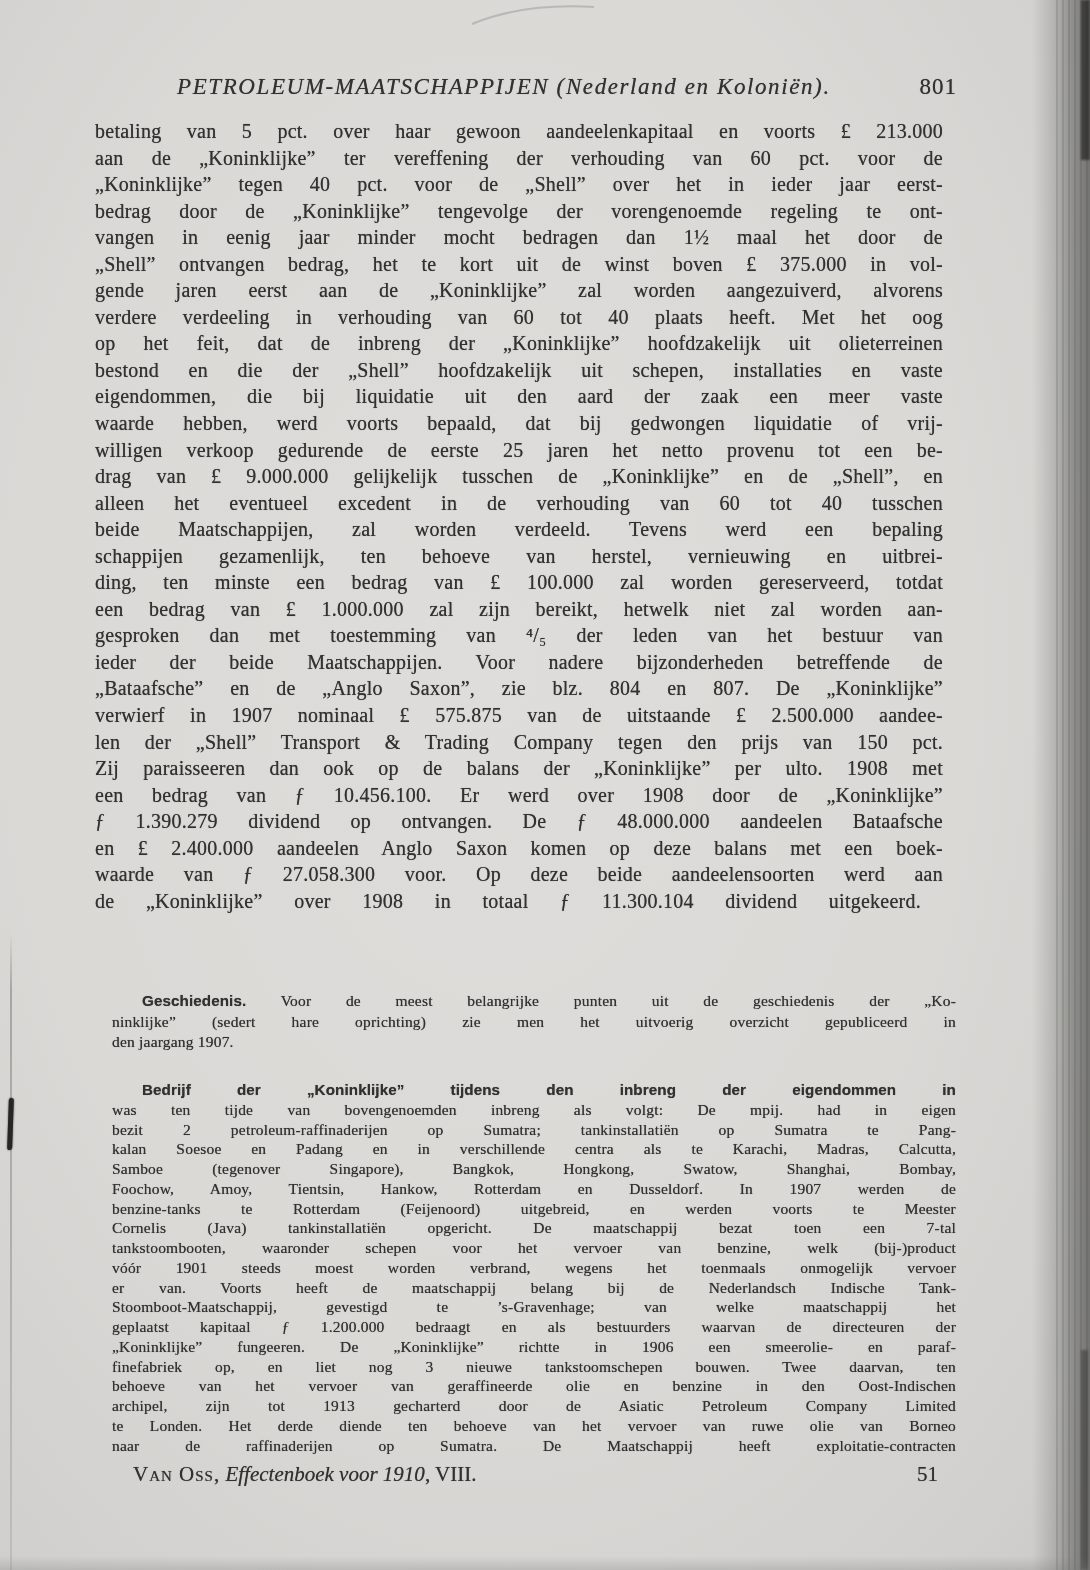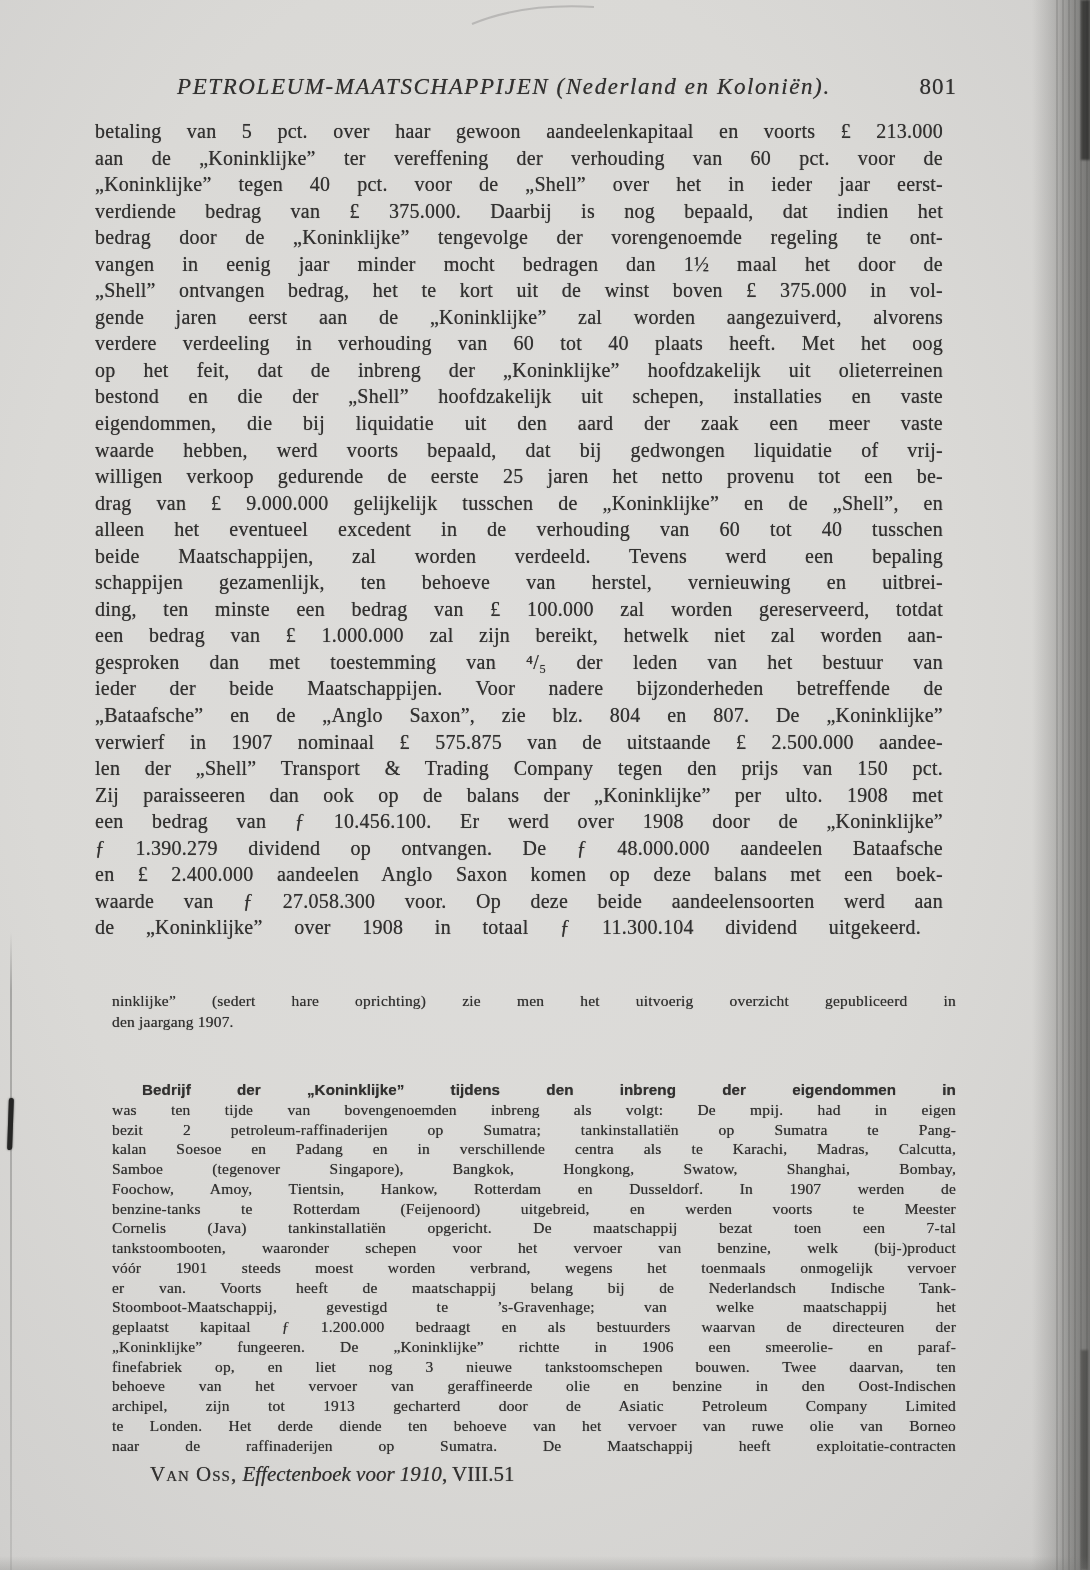--- a/index.html
+++ b/index.html
@@ -41,22 +41,22 @@
   .bedrijf { top:1080px; line-height:19.75px; }
   .indent { text-indent:30px; }
   .b {
     font-weight:bold;
     font-family:"Liberation Sans","DejaVu Sans",sans-serif;
     font-size:15.2px; letter-spacing:0.1px;
   }
 
   
   .footer {
-    position:absolute; left:95px; top:1462px; width:860px;
-    display:flex; align-items:baseline;
+    position:absolute; left:78px; top:1462px; width:860px;
+    display:flex; justify-content:space-between; align-items:baseline;
     font-size:21px;
   }
   .fleft { margin-left:55px; white-space:nowrap; }
   .sc { font-variant:small-caps; letter-spacing:1px; }
   .it { font-style:italic; }
   .fnum { }
 
   
   .gutter {
     position:absolute; right:0; top:0; width:58px; height:100%;
@@ -110,21 +110,20 @@
 
   <div class="header ink">
     <span class="htitle">PETROLEUM-MAATSCHAPPIJEN (Nederland en Koloniën).</span>
     <span class="hnum">801</span>
   </div>
 
   <div class="main ink">
     <div class="jl">betaling van 5 pct. over haar gewoon aandeelenkapitaal en voorts £ 213.000</div>
     <div class="jl">aan de „Koninklijke” ter vereffening der verhouding van 60 pct. voor de</div>
     <div class="jl">„Koninklijke” tegen 40 pct. voor de „Shell” over het in ieder jaar eerst-</div>
-    <div class="jl">verdiende bedrag van £ 375.000.  Daarbij is nog bepaald, dat indien het</div>
     <div class="jl">bedrag door de „Koninklijke” tengevolge der vorengenoemde regeling te ont-</div>
     <div class="jl">vangen in eenig jaar minder mocht bedragen dan 1½ maal het door de</div>
     <div class="jl">„Shell” ontvangen bedrag, het te kort uit de winst boven £ 375.000 in vol-</div>
     <div class="jl">gende jaren eerst aan de „Koninklijke” zal worden aangezuiverd, alvorens</div>
     <div class="jl">verdere verdeeling in verhouding van 60 tot 40 plaats heeft.  Met het oog</div>
     <div class="jl">op het feit, dat de inbreng der „Koninklijke” hoofdzakelijk uit olieterreinen</div>
     <div class="jl">bestond en die der „Shell” hoofdzakelijk uit schepen, installaties en vaste</div>
     <div class="jl">eigendommen,  die  bij liquidatie uit den aard der zaak een meer vaste</div>
     <div class="jl">waarde hebben, werd voorts bepaald, dat bij gedwongen liquidatie of vrij-</div>
     <div class="jl">willigen verkoop gedurende de eerste 25 jaren het netto provenu tot een be-</div>
@@ -141,20 +140,21 @@
     <div class="jl">len der „Shell” Transport &amp; Trading Company tegen den prijs van 150 pct.</div>
     <div class="jl">Zij paraisseeren dan ook op de balans der „Koninklijke” per ulto. 1908 met</div>
     <div class="jl">een bedrag van ƒ 10.456.100.  Er werd over 1908 door de „Koninklijke”</div>
     <div class="jl">ƒ 1.390.279 dividend op ontvangen.  De ƒ 48.000.000 aandeelen Bataafsche</div>
     <div class="jl">en £ 2.400.000 aandeelen Anglo Saxon komen op deze balans met een boek-</div>
     <div class="jl">waarde van ƒ 27.058.300 voor.  Op deze beide aandeelensoorten werd aan</div>
     <div class="jl short">de „Koninklijke” over 1908 in totaal ƒ 11.300.104 dividend uitgekeerd.</div>
   </div>
 
   <div class="small geschiedenis ink">
+    <div class="jl indent"><span class="b">Geschiedenis.</span> <span>Voor de meest belangrijke punten uit de geschiedenis der „Ko-</span></div>
     <div class="jl">ninklijke” (sedert hare oprichting) zie men het uitvoerig overzicht gepubliceerd in</div>
     <div class="ll">den jaargang 1907.</div>
   </div>
 
   <div class="small bedrijf ink">
     <div class="jl indent"><span class="b">Bedrijf der „Koninklijke” tijdens den inbreng der eigendommen in</span></div>
     <div class="jl">was ten tijde van bovengenoemden inbreng als volgt: De mpij. had in eigen</div>
     <div class="jl">bezit 2 petroleum-raffinaderijen op Sumatra; tankinstallatiën op Sumatra te Pang-</div>
     <div class="jl">kalan Soesoe en Padang en in verschillende centra als te Karachi, Madras, Calcutta,</div>
     <div class="jl">Samboe (tegenover Singapore), Bangkok, Hongkong, Swatow, Shanghai, Bombay,</div>

